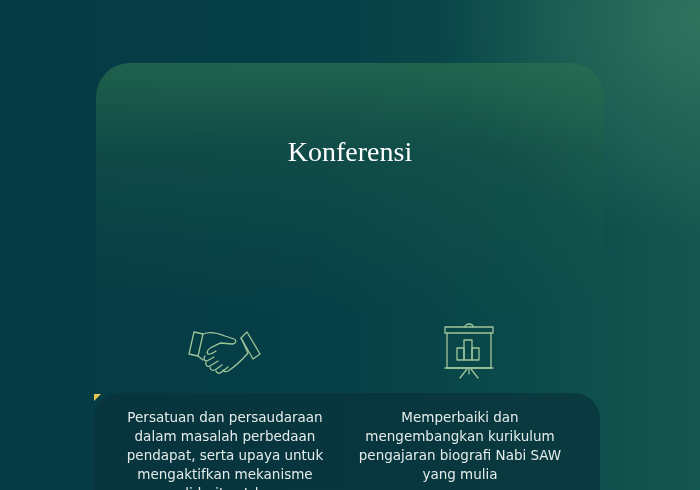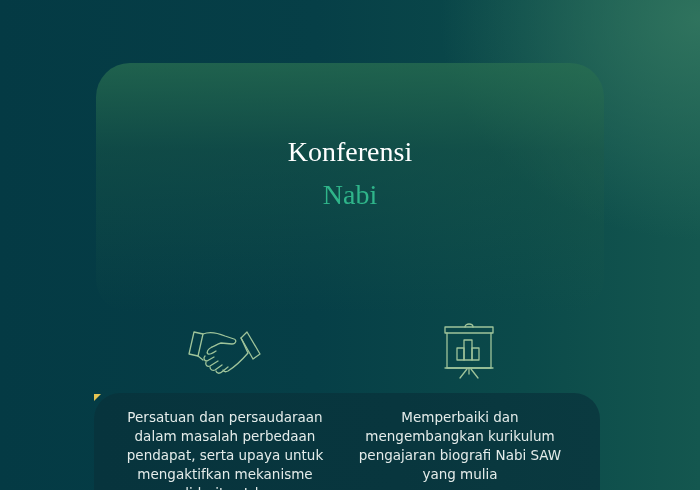--- a/index.html
+++ b/index.html
@@ -40,21 +40,20 @@
   .col-left { left: 110px; }
   .col-right { left: 345px; text-align: center; }
 </style>
 </head>
 <body>
 
 <div class="hero-card"></div>
 
 <h1 class="title" style="margin:0;font-weight:normal;">
   <span class="l1">Konferensi</span>
-  <span class="l2">Nabi</span>
 </h1>
 
 <div class="icon" style="left:188px; top:330px;">
   <svg width="74" height="48" viewBox="0 0 74 48" fill="none" stroke="#9fc49a" stroke-width="1.3" stroke-linejoin="round" stroke-linecap="round">
 
     <path d="M6 2 L15 4 L10 26 L1 24 Z"></path>
 
     <path d="M59 2 L72 24 L65 29 L53 8 Z"></path>
 
     <path d="M15 4 C22 1 30 3 37 6 L46 9 C49 10 48 14 44 14 L33 13 C29 14 27 16 24 17"></path>

